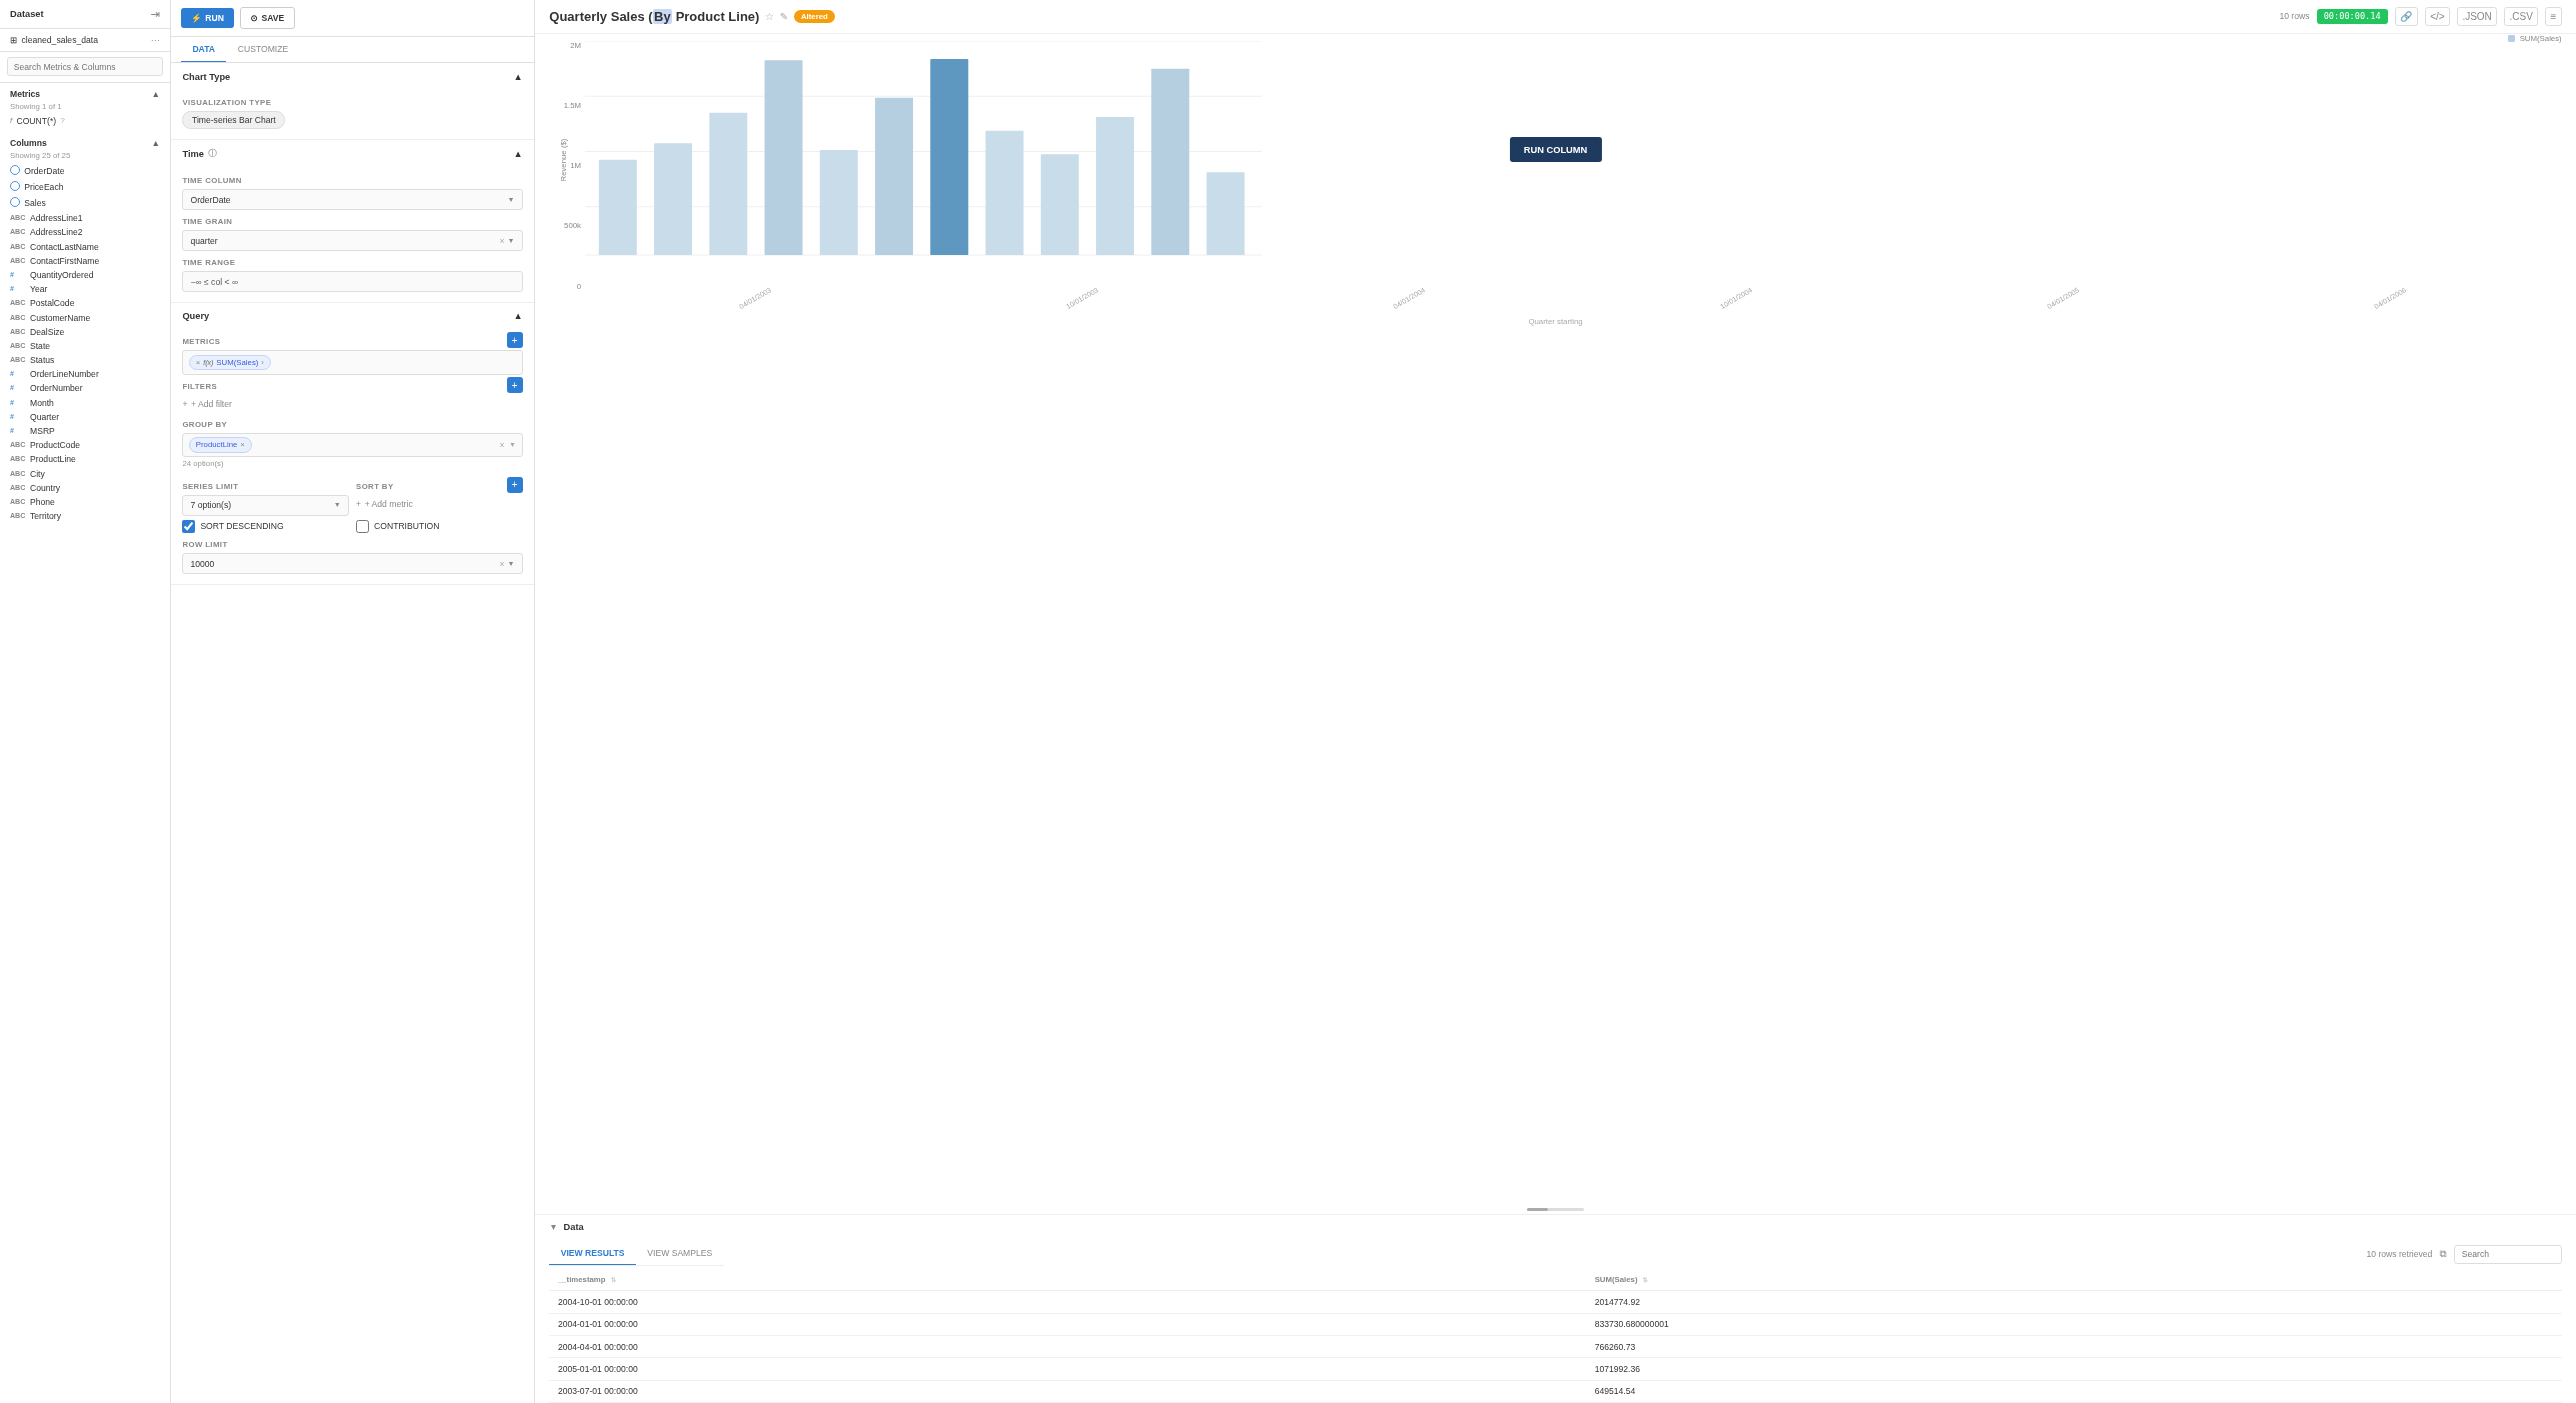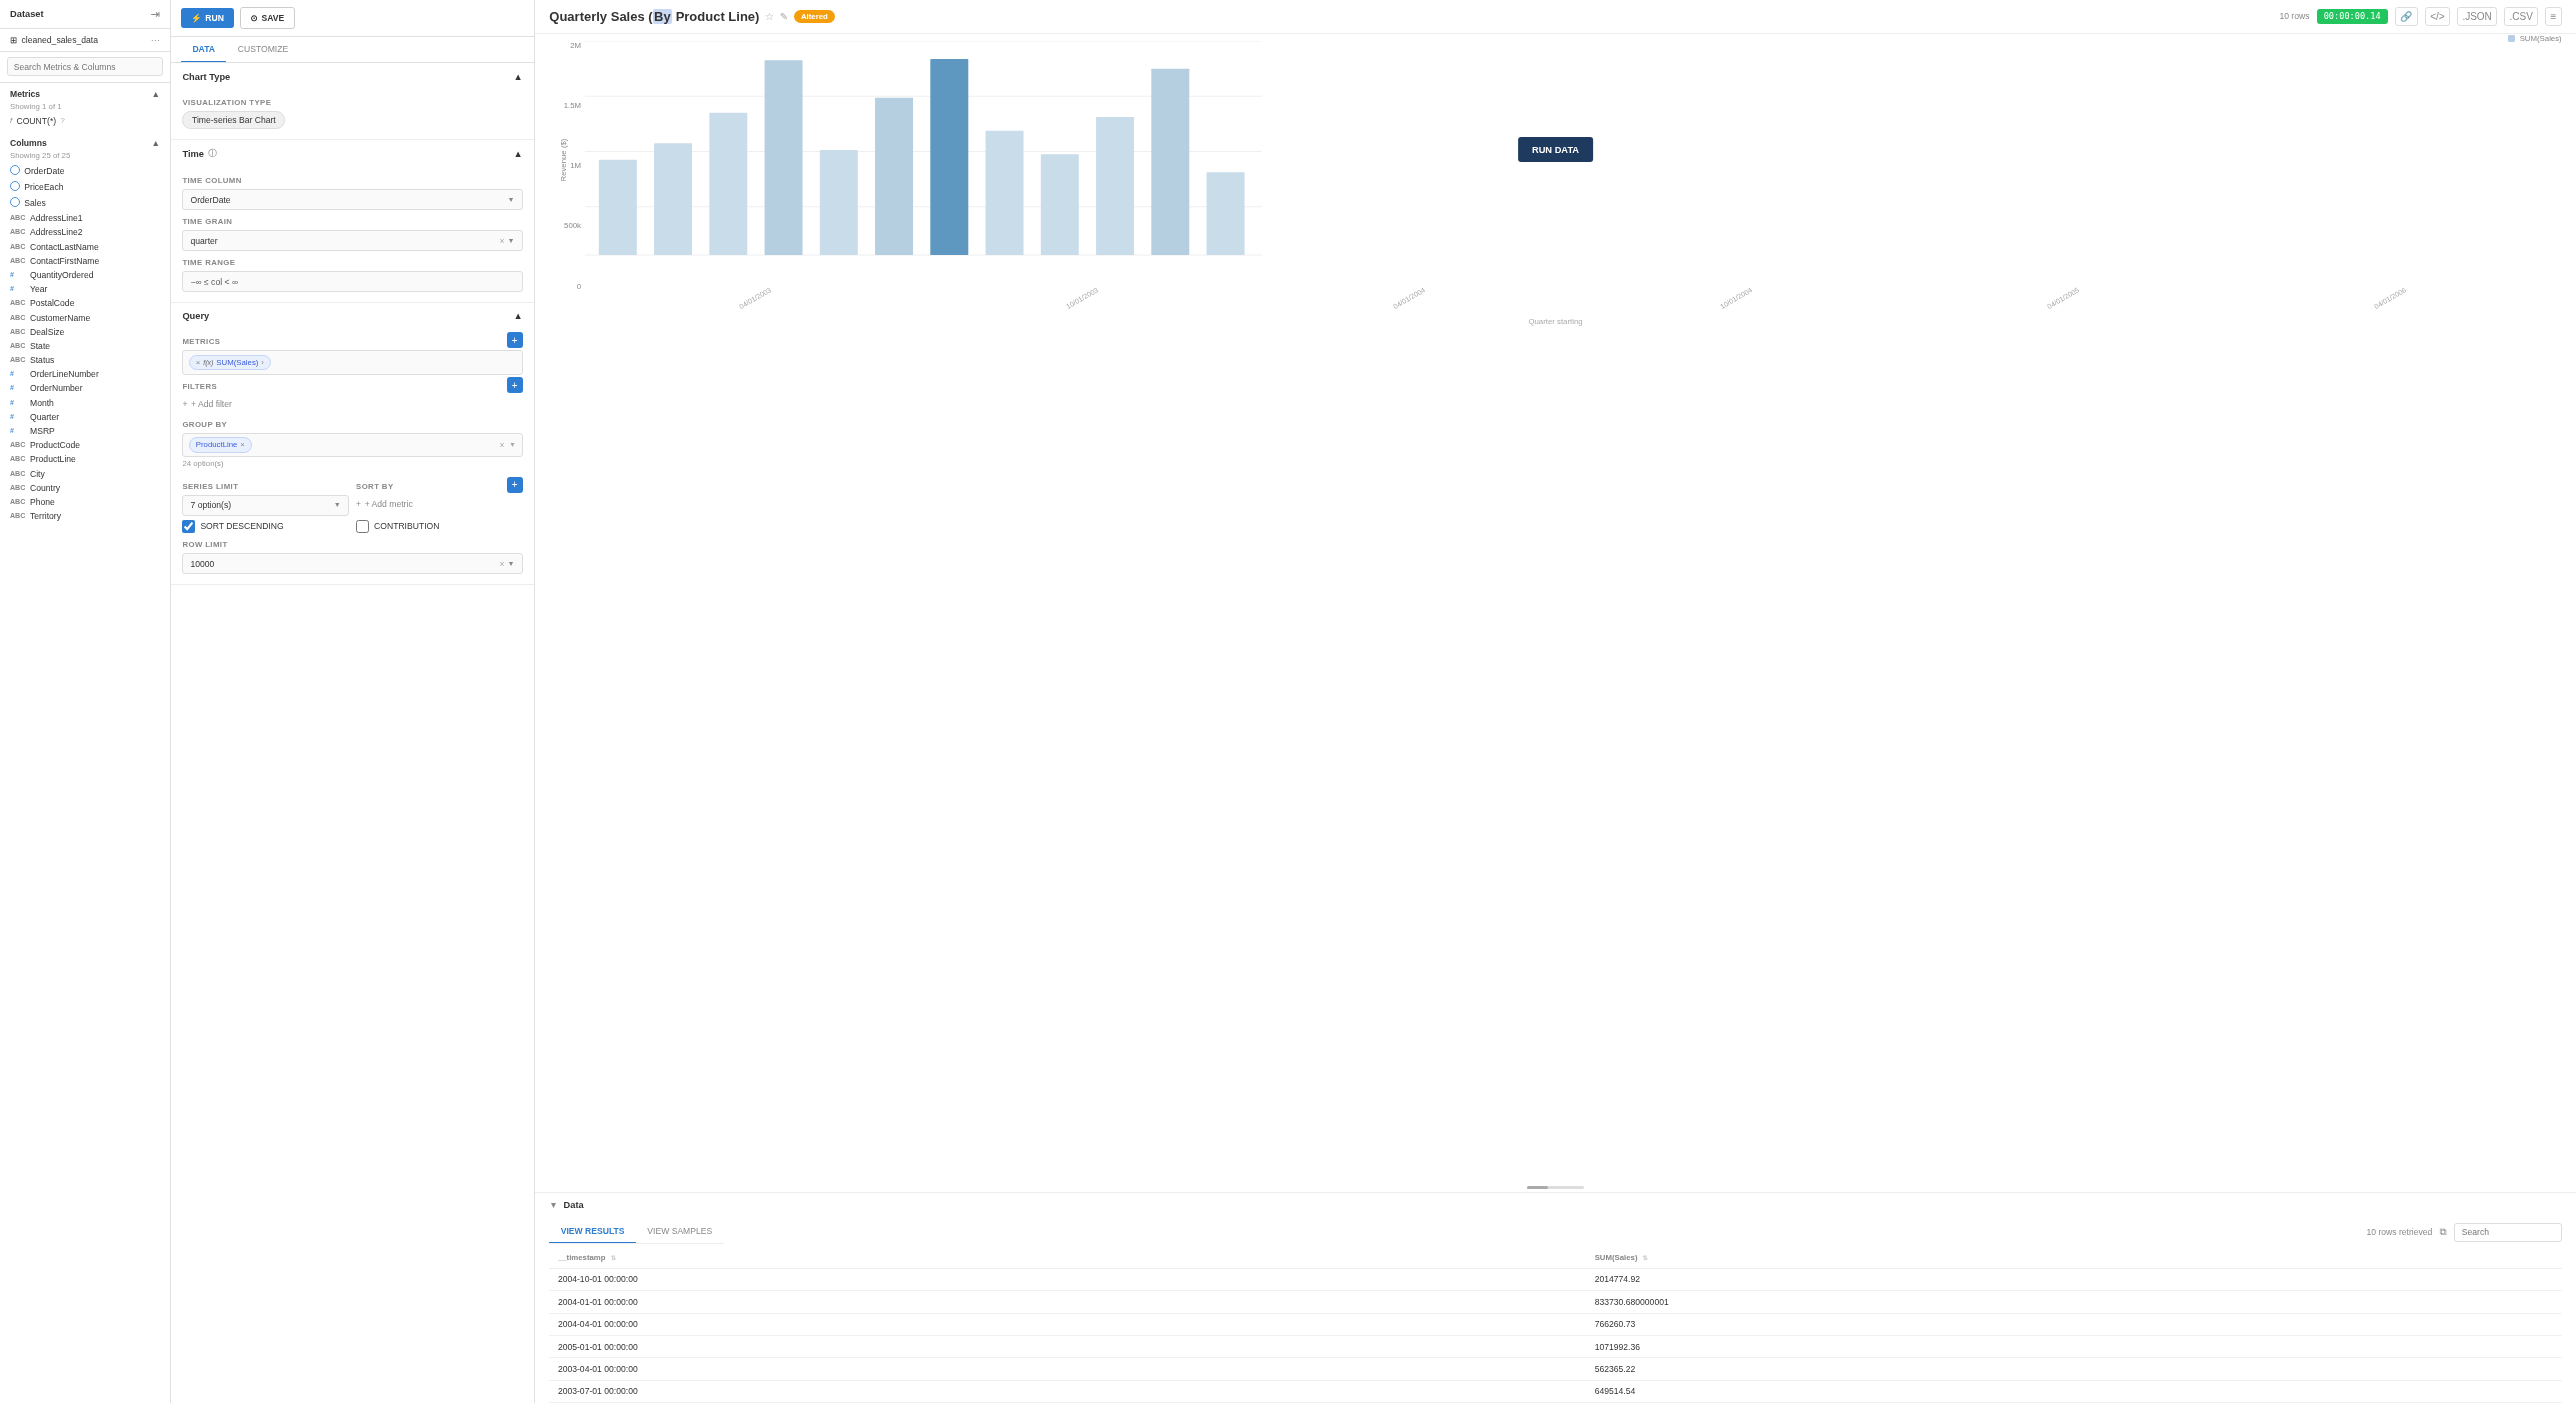--- a/index.html
+++ b/index.html
@@ -436,21 +436,21 @@
         <rect x="340" y="158" width="55" height="152" fill="#c9dcea" rx="1"></rect>
         <rect x="420" y="82" width="55" height="228" fill="#b5cee0" rx="1"></rect>
         <rect x="500" y="26" width="55" height="284" fill="#5e97c0" rx="1"></rect>
         <rect x="580" y="130" width="55" height="180" fill="#c9dcea" rx="1"></rect>
         <rect x="660" y="164" width="55" height="146" fill="#c9dcea" rx="1"></rect>
         <rect x="740" y="110" width="55" height="200" fill="#c9dcea" rx="1"></rect>
         <rect x="820" y="40" width="55" height="270" fill="#b5cee0" rx="1"></rect>
         <rect x="900" y="190" width="55" height="120" fill="#c9dcea" rx="1"></rect>
       </svg>
 
-      <button class="run-query-btn">RUN DATA</button>
+      <button class="run-query-btn">RUN COLUMN</button>
 
       <div style="position:absolute;bottom:0;left:36px;right:0;display:flex;justify-content:space-around;padding:0 7.1px;">
         <span style="font-size:7.1px;color:#aaa;transform:rotate(-30deg);transform-origin:top left;">04/01/2003</span>
         <span style="font-size:7.1px;color:#aaa;transform:rotate(-30deg);transform-origin:top left;">10/01/2003</span>
         <span style="font-size:7.1px;color:#aaa;transform:rotate(-30deg);transform-origin:top left;">04/01/2004</span>
         <span style="font-size:7.1px;color:#aaa;transform:rotate(-30deg);transform-origin:top left;">10/01/2004</span>
         <span style="font-size:7.1px;color:#aaa;transform:rotate(-30deg);transform-origin:top left;">04/01/2005</span>
         <span style="font-size:7.1px;color:#aaa;transform:rotate(-30deg);transform-origin:top left;">04/01/2006</span>
       </div>
 
@@ -507,24 +507,20 @@
             </tr>
           <tr>
               <td>2004-04-01 00:00:00</td>
               <td>766260.73</td>
             </tr>
           <tr>
               <td>2005-01-01 00:00:00</td>
               <td>1071992.36</td>
             </tr>
           <tr>
-              <td>2003-04-01 00:00:00</td>
-              <td>562365.22</td>
-            </tr>
-          <tr>
               <td>2003-07-01 00:00:00</td>
               <td>649514.54</td>
             </tr>
         </tbody>
       </table>
     </div>
   </div>
 </div>
 
 

